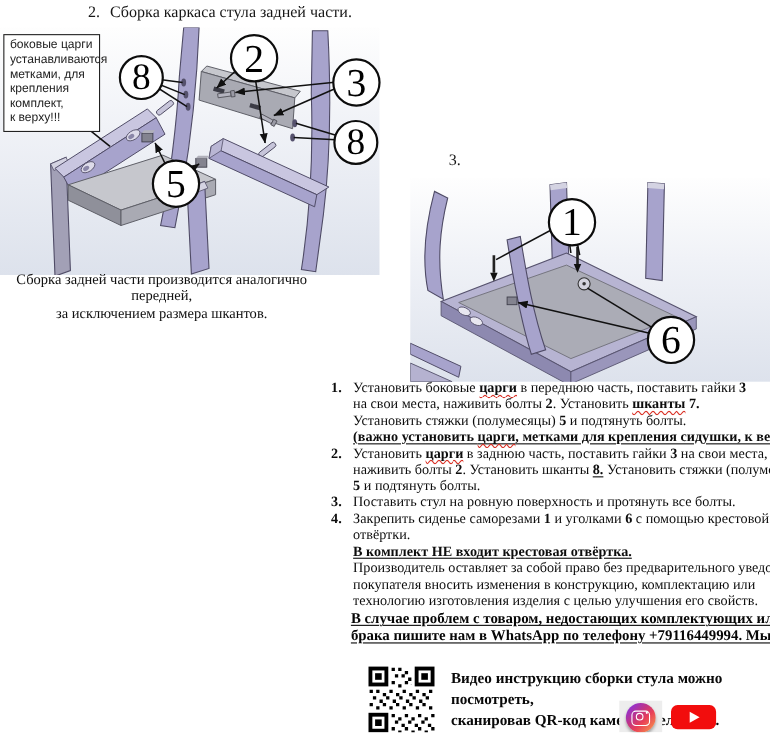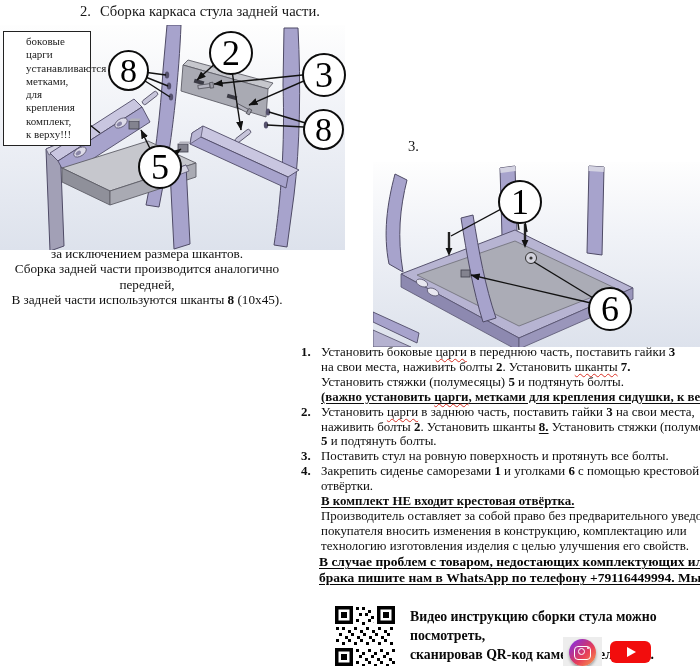--- a/index.html
+++ b/index.html
@@ -14,34 +14,34 @@
   #diagL{left:0;top:25px;width:345px;height:225px;}
   #diagR{left:373px;top:162px;width:327px;height:185px;}
   .dsvg{position:absolute;left:0;top:0;}
   
   .balloon{position:absolute;width:40px;height:40px;border:2.4px solid #0c0c0c;border-radius:50%;
            background:#fff;display:flex;align-items:center;justify-content:center;
            font:36px/1 "Liberation Serif",serif;color:#000;}
   .balloon.sm{width:37px;height:37px;font-size:34px;}
   
   .callout-box{position:absolute;left:3px;top:31px;width:88px;box-sizing:border-box;
-        border:1.6px solid #222;background:#fff;padding:3px 4px 4px 22px;
-        font-family:Liberation Serif, serif;font-size:11px;line-height:13.3px;color:#222;}
+        border:1.6px solid #222;background:#fff;padding:3px 4px 4px 5px;
+        font-family:Liberation Sans, sans-serif;font-size:11px;line-height:13.3px;color:#222;}
   
   .caption{position:absolute;left:0;top:246px;width:294px;text-align:center;
            font-size:13.2px;line-height:15.3px;color:#101010;}
   
   .steps{position:absolute;left:301px;top:345px;width:398px;font-size:12.9px;line-height:14.9px;color:#0d0d0d;}
   .step{display:flex;}
   .step .num{flex:none;width:20px;font-weight:bold;}
   .step .body{flex:1;}
   .ln{white-space:nowrap;}
   .b{font-weight:bold;}
   .bu{font-weight:bold;text-decoration:underline;text-decoration-thickness:1.2px;text-underline-offset:2px;}
-  .sp{text-decoration:underline wavy #d93025;text-decoration-thickness:1px;text-underline-offset:2px;text-decoration-skip-ink:none;}
+  .sp{text-decoration:underline wavy #d93025;text-decoration-thickness:1px;text-underline-offset:2px;text-decoration-skip-ink:none;font-weight:bold;}
   
   .contact{position:absolute;left:319px;top:554px;width:380px;font-size:13.5px;line-height:16.2px;
            font-weight:bold;color:#060606;}
   .contact .ln{text-decoration:underline;text-decoration-thickness:1.3px;text-underline-offset:2px;}
   .cursor{display:inline-block;width:2px;height:14px;background:#222;margin-left:3px;vertical-align:-2px;}
   
   .qr{position:absolute;left:334px;top:605px;width:62px;height:62px;}
   .qr-text{position:absolute;left:410px;top:607px;width:292px;font-weight:bold;font-size:13.8px;line-height:19px;color:#090909;}
   
   .insta-tile{position:absolute;left:563px;top:637px;width:39px;height:29px;background:#ededed;}
@@ -167,23 +167,22 @@
 
   <div class="callout-box">
     <div>боковые царги</div>
     <div>устанавливаются</div>
     <div>метками, для</div>
     <div>крепления комплект,</div>
     <div>к верху!!!</div>
   </div>
 
   <div class="caption">
+    <div class="capln">Сборка задней части производится аналогично передней,</div>
     <div class="capln">за исключением размера шкантов.</div>
-    <div class="capln">Сборка задней части производится аналогично передней,</div>
-    <div class="capln"><span>В задней части используются шканты </span><span class="b">8</span><span> (10x45).</span></div>
   </div>
 
   <div id="title3" class="sec-title">
     <span>3.</span>
   </div>
 
   <div id="diagR" class="diagram">
     <svg class="dsvg" width="327" height="185" viewBox="0 0 327 185">
 
       <polygon points="0,150 46,171 44,181 0,160" fill="#a7a3cc" stroke="#4f4b66" stroke-width="0.9"></polygon>

